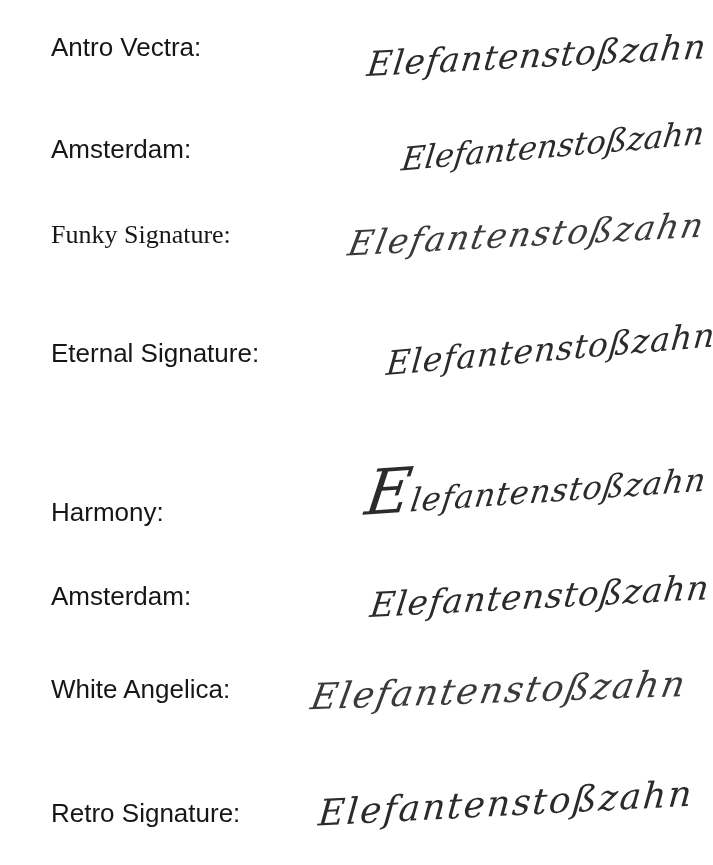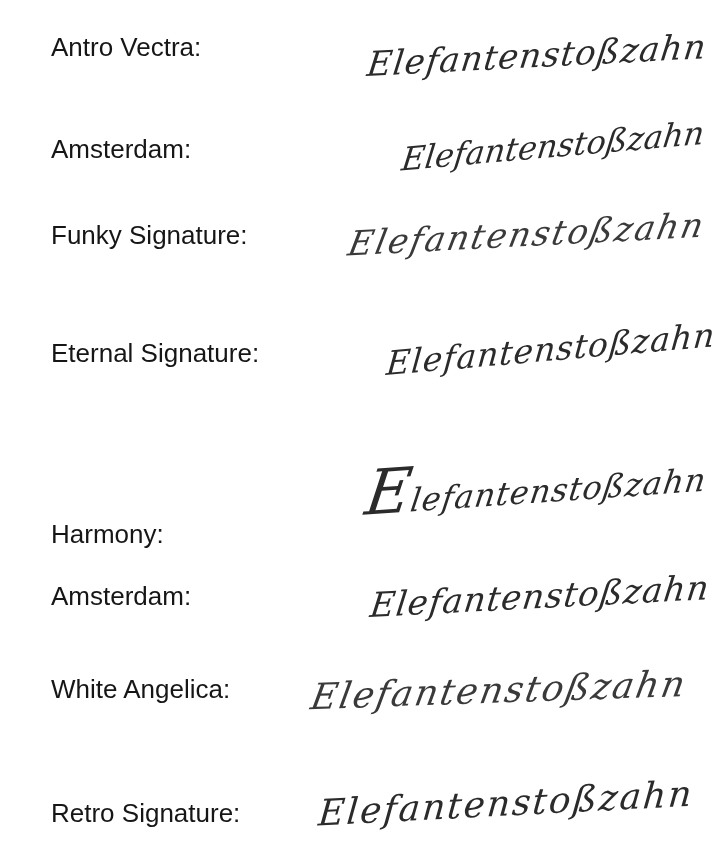--- a/index.html
+++ b/index.html
@@ -31,23 +31,23 @@
     font-family: "DejaVu Serif", serif;
     font-style: italic;
     font-weight: 400;
     color: #2b2b2b;
     white-space: nowrap;
     transform-origin: center center;
   }
   
   .lbl1 { top: 33px; }
   .lbl2 { top: 135px; }
-  .lbl3 { top: 221px; }
+  .lbl3 { top: 221px; font-family: Liberation Serif, serif; }
   .lbl4 { top: 339px; }
-  .lbl5 { top: 520px; }
+  .lbl5 { top: 498px; }
   .lbl6 { top: 582px; }
   .lbl7 { top: 675px; }
   .lbl8 { top: 799px; }
   
   .sig1 { left: 537px; top: 55px;  font-size: 34px; transform: translate(-50%,-50%) rotate(-3deg) skewX(-10deg); letter-spacing: 1px; }
   .sig2 { left: 553px; top: 146px; font-size: 32px; transform: translate(-50%,-50%) rotate(-5deg) skewX(-12deg); letter-spacing: 0px; }
   .sig3 { left: 527px; top: 234px; font-size: 34px; transform: translate(-50%,-50%) rotate(-3deg) skewX(-14deg); letter-spacing: 2px; color: #3a3a3a; }
   .sig4 { left: 551px; top: 349px; font-size: 33px; transform: translate(-50%,-50%) rotate(-5deg) skewX(-10deg); letter-spacing: 1px; }
   .sig5 { left: 537px; top: 481px; font-size: 32px; transform: translate(-50%,-50%) rotate(-4deg) skewX(-12deg); letter-spacing: 1px; }
   .sig5::first-letter { font-size: 62px; }

